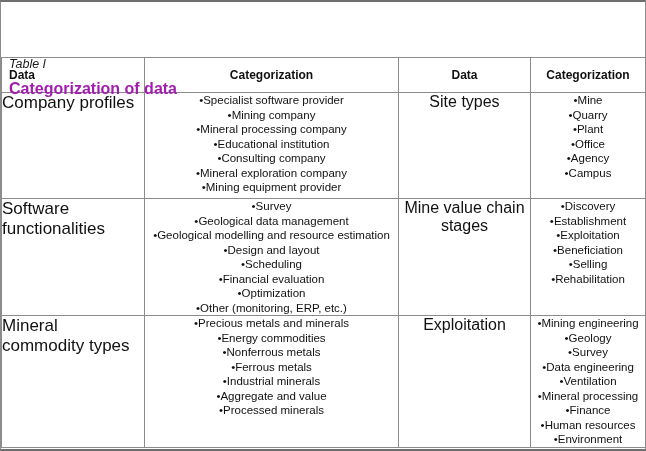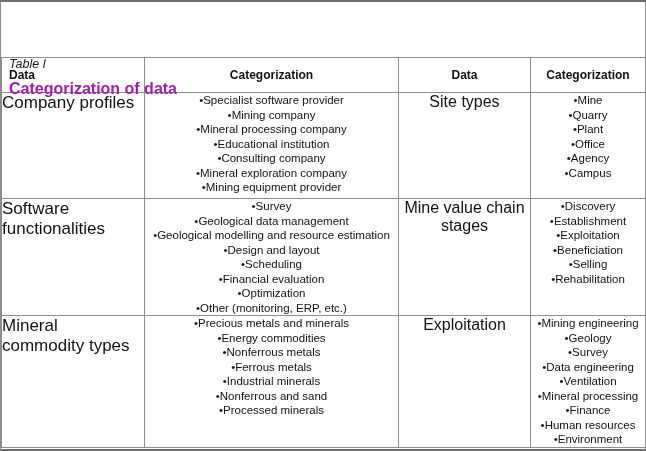--- a/index.html
+++ b/index.html
@@ -152,21 +152,21 @@
     </tr>
 
     <tr style="height:131px">
       <td class="cell-label-left">Mineral commodity types</td>
       <td class="cell-list">
             <div class="bullet-line">Precious metals and minerals</div>
             <div class="bullet-line">Energy commodities</div>
             <div class="bullet-line">Nonferrous metals</div>
             <div class="bullet-line">Ferrous metals</div>
             <div class="bullet-line">Industrial minerals</div>
-            <div class="bullet-line">Nonferrous and sand</div>
+            <div class="bullet-line">Aggregate and value</div>
             <div class="bullet-line">Processed minerals</div>
           </td>
       <td class="cell-label-center">Exploitation</td>
       <td class="cell-list">
             <div class="bullet-line">Mining engineering</div>
             <div class="bullet-line">Geology</div>
             <div class="bullet-line">Survey</div>
             <div class="bullet-line">Data engineering</div>
             <div class="bullet-line">Ventilation</div>
             <div class="bullet-line">Mineral processing</div>

